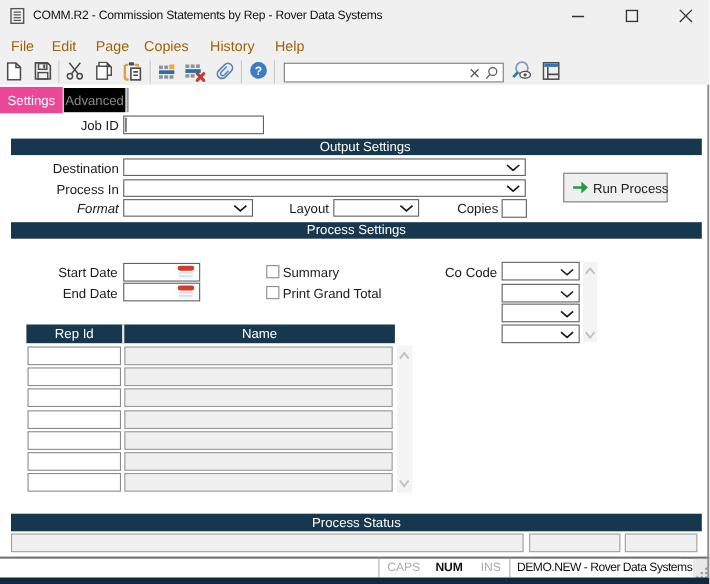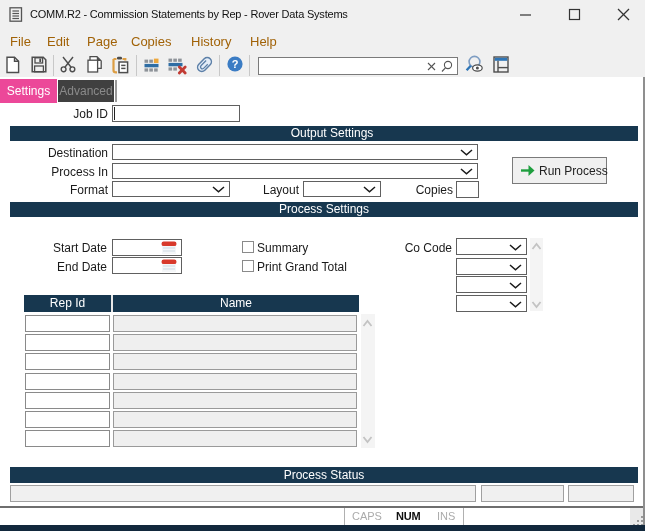--- a/index.html
+++ b/index.html
@@ -143,42 +143,42 @@
 
 <svg class="abs" style="left:493px;top:56px;" width="16" height="17" viewBox="0 0 16 17">
   <rect x="1" y="1" width="14" height="15" fill="none" stroke="#4d4d4d" stroke-width="1.4"></rect>
   <rect x="1.8" y="1.8" width="12.4" height="3" fill="#2e75b6"></rect>
   <line x1="5" y1="4.8" x2="5" y2="16" stroke="#4d4d4d" stroke-width="1.4"></line>
   <line x1="5" y1="11.6" x2="15" y2="11.6" stroke="#4d4d4d" stroke-width="1.4"></line>
 </svg>
 
 <div class="abs" style="left:0;top:80px;width:645px;height:23px;background:#fff;"></div>
 <div class="abs" style="left:0;top:79px;width:57px;height:24px;background:#ec4899;color:#fff;font-size:12px;text-align:center;line-height:24px;">Settings</div>
-<div class="abs" style="left:58px;top:80px;width:56px;height:22px;background:#404040;color:#8a8a8a;font-size:12px;text-align:center;line-height:22px;">Advanced</div>
+<div class="abs" style="left:58px;top:80px;width:56px;height:22px;background:#000000;color:#8a8a8a;font-size:12px;text-align:center;line-height:22px;">Advanced</div>
 <div class="abs" style="left:115px;top:80px;width:2px;height:22px;background:#9a9a9a;"></div>
 
 <div class="lbl" style="left:0;top:107px;width:108px;">Job ID</div>
 <div class="tb" style="left:112px;top:105px;width:128px;height:17px;"></div>
 <div class="abs" style="left:114px;top:107px;width:1px;height:13px;background:#222;"></div>
 
 <div class="abs navybar" style="left:10px;top:126px;width:628px;height:15px;line-height:15px;padding-left:16px;">Output Settings</div>
 
 <div class="lbl" style="left:0;top:146px;width:108px;text-align:right;">Destination</div>
 <div class="combo" style="left:112px;top:144px;width:366px;height:16px;">
   <svg width="13" height="7" viewBox="0 0 13 7">
       <polyline class="chev" points="1,1 6.5,5.8 12,1"></polyline>
     </svg>
 </div>
 <div class="lbl" style="left:0;top:165px;width:108px;">Process In</div>
 <div class="combo" style="left:112px;top:163px;width:366px;height:16px;">
   <svg width="13" height="7" viewBox="0 0 13 7">
       <polyline class="chev" points="1,1 6.5,5.8 12,1"></polyline>
     </svg>
 </div>
-<div class="lbl" style="left:0;top:183px;width:108px;">Format</div>
+<div class="lbl" style="left:0;top:183px;width:108px;font-style:italic;">Format</div>
 <div class="combo" style="left:112px;top:181px;width:118px;height:16px;">
   <svg width="13" height="7" viewBox="0 0 13 7">
       <polyline class="chev" points="1,1 6.5,5.8 12,1"></polyline>
     </svg>
 </div>
 <div class="lbl" style="left:200px;top:183px;width:99px;">Layout</div>
 <div class="combo" style="left:303px;top:181px;width:78px;height:16px;">
   <svg width="13" height="7" viewBox="0 0 13 7">
       <polyline class="chev" points="1,1 6.5,5.8 12,1"></polyline>
     </svg>
@@ -282,20 +282,21 @@
 <div class="abs" style="left:481px;top:485px;width:83px;height:17px;background:#f0f0f0;border:1px solid #a0a0a0;"></div>
 <div class="abs" style="left:568px;top:485px;width:66px;height:17px;background:#f0f0f0;border:1px solid #a0a0a0;"></div>
 
 <div class="abs" style="left:0;top:506px;width:645px;height:2px;background:#6e6e6e;"></div>
 <div class="abs" style="left:0;top:508px;width:619px;height:17px;background:#fff;font-size:11px;white-space:nowrap;">
   <div class="abs" style="left:344px;top:0;width:1px;height:17px;background:#b0b0b0;"></div>
   <span class="abs" style="left:352px;top:2px;color:#ababab;">CAPS</span>
   <span class="abs" style="left:396px;top:2px;color:#111;font-weight:bold;letter-spacing:-0.2px;">NUM</span>
   <span class="abs" style="left:437px;top:2px;color:#ababab;">INS</span>
   <div class="abs" style="left:463px;top:0;width:1px;height:17px;background:#b0b0b0;"></div>
+  <span class="abs" style="left:470px;top:2px;color:#111;letter-spacing:-0.45px;">DEMO.NEW - Rover Data Systems</span>
   <div class="abs" style="left:630px;top:0px;width:15px;height:17px;background:#e9e9e9;"></div>
   <svg class="abs" style="left:631px;top:7px;" width="13" height="12" viewBox="0 0 13 12">
     <g fill="#9a9a9a">
       <rect x="10" y="1" width="2" height="2"></rect>
         <rect x="10" y="5" width="2" height="2"></rect>
         <rect x="10" y="9" width="2" height="2"></rect>
       <rect x="6" y="5" width="2" height="2"></rect>
         <rect x="6" y="9" width="2" height="2"></rect>
       <rect x="2" y="9" width="2" height="2"></rect>
     </g>

